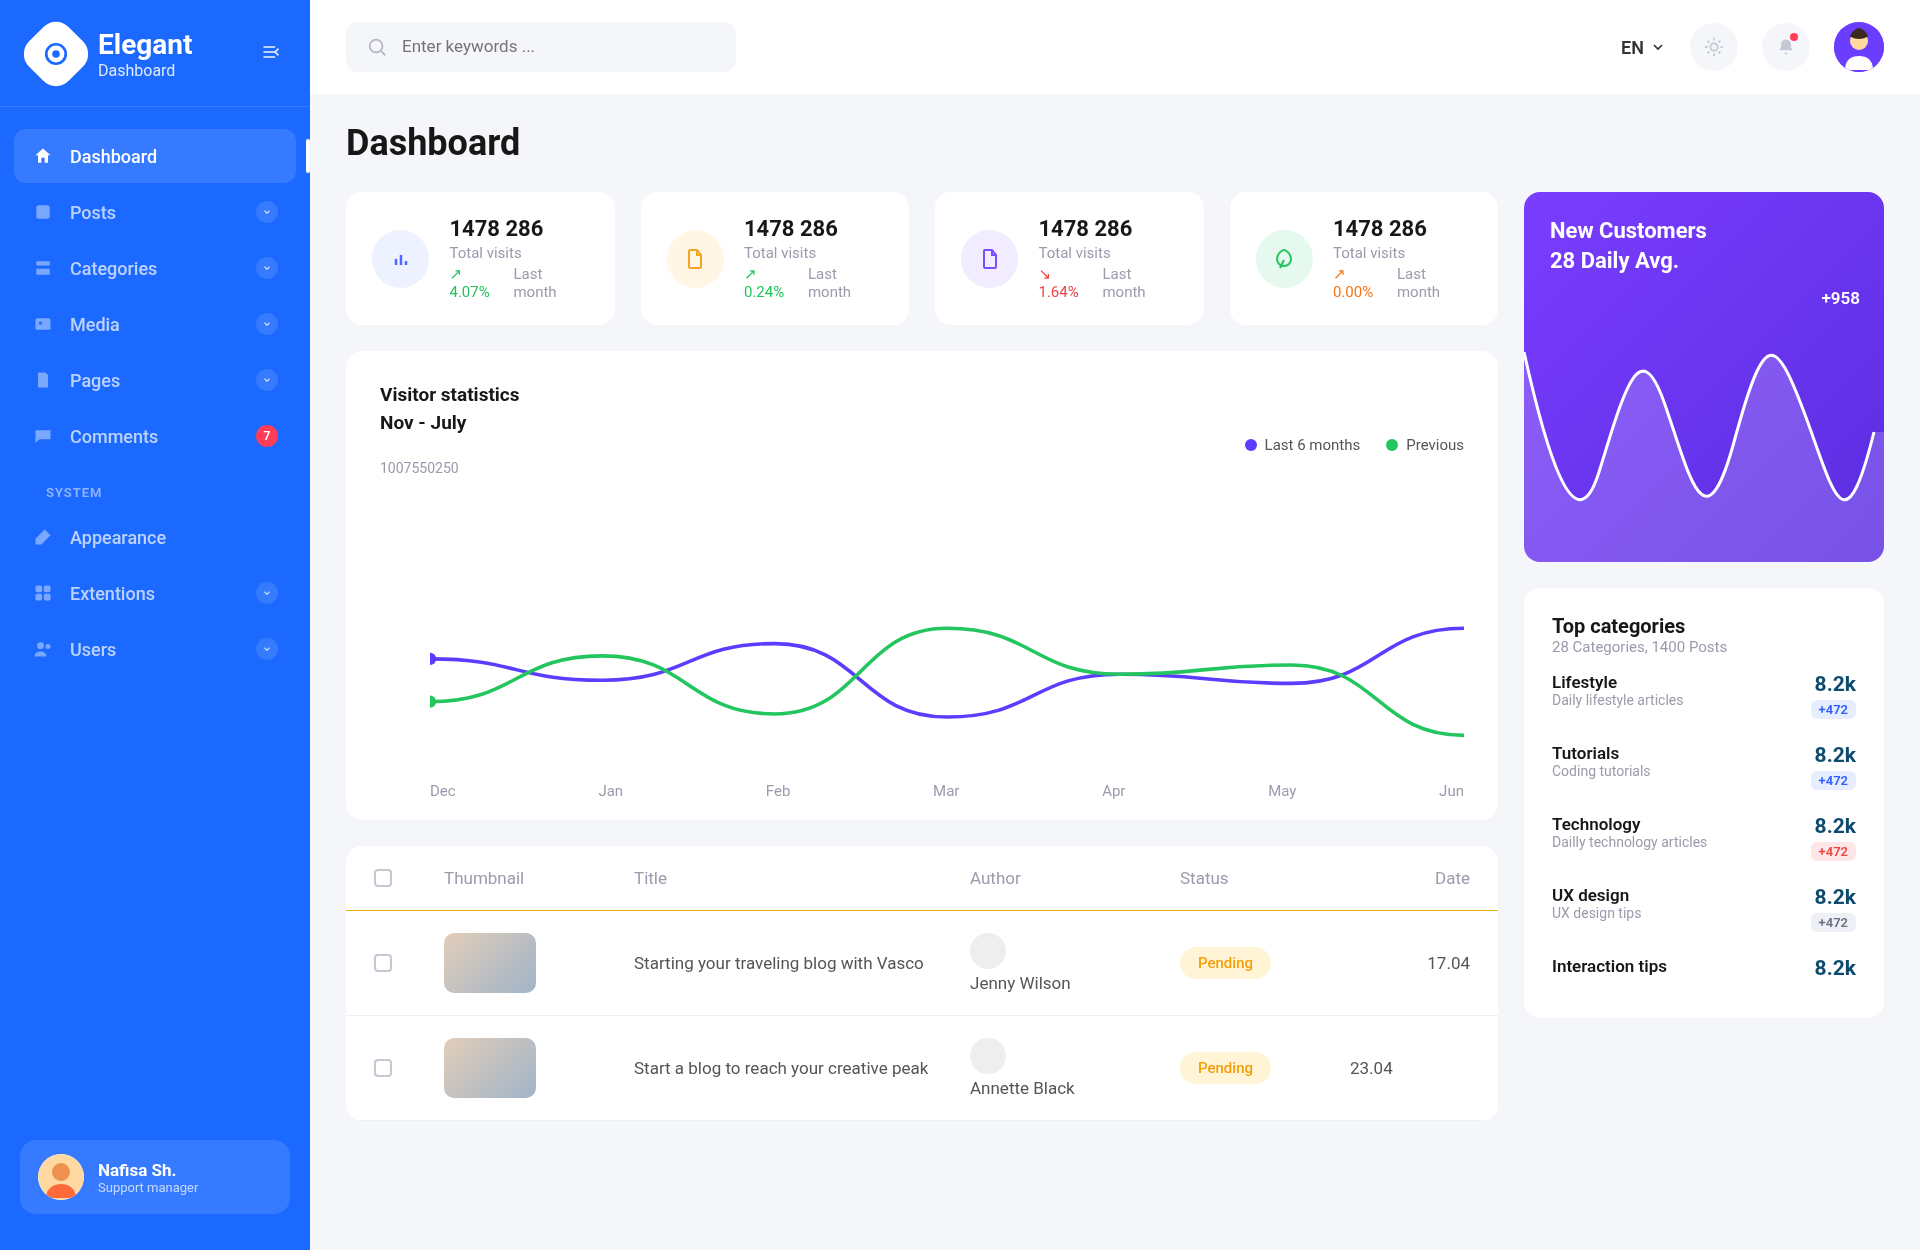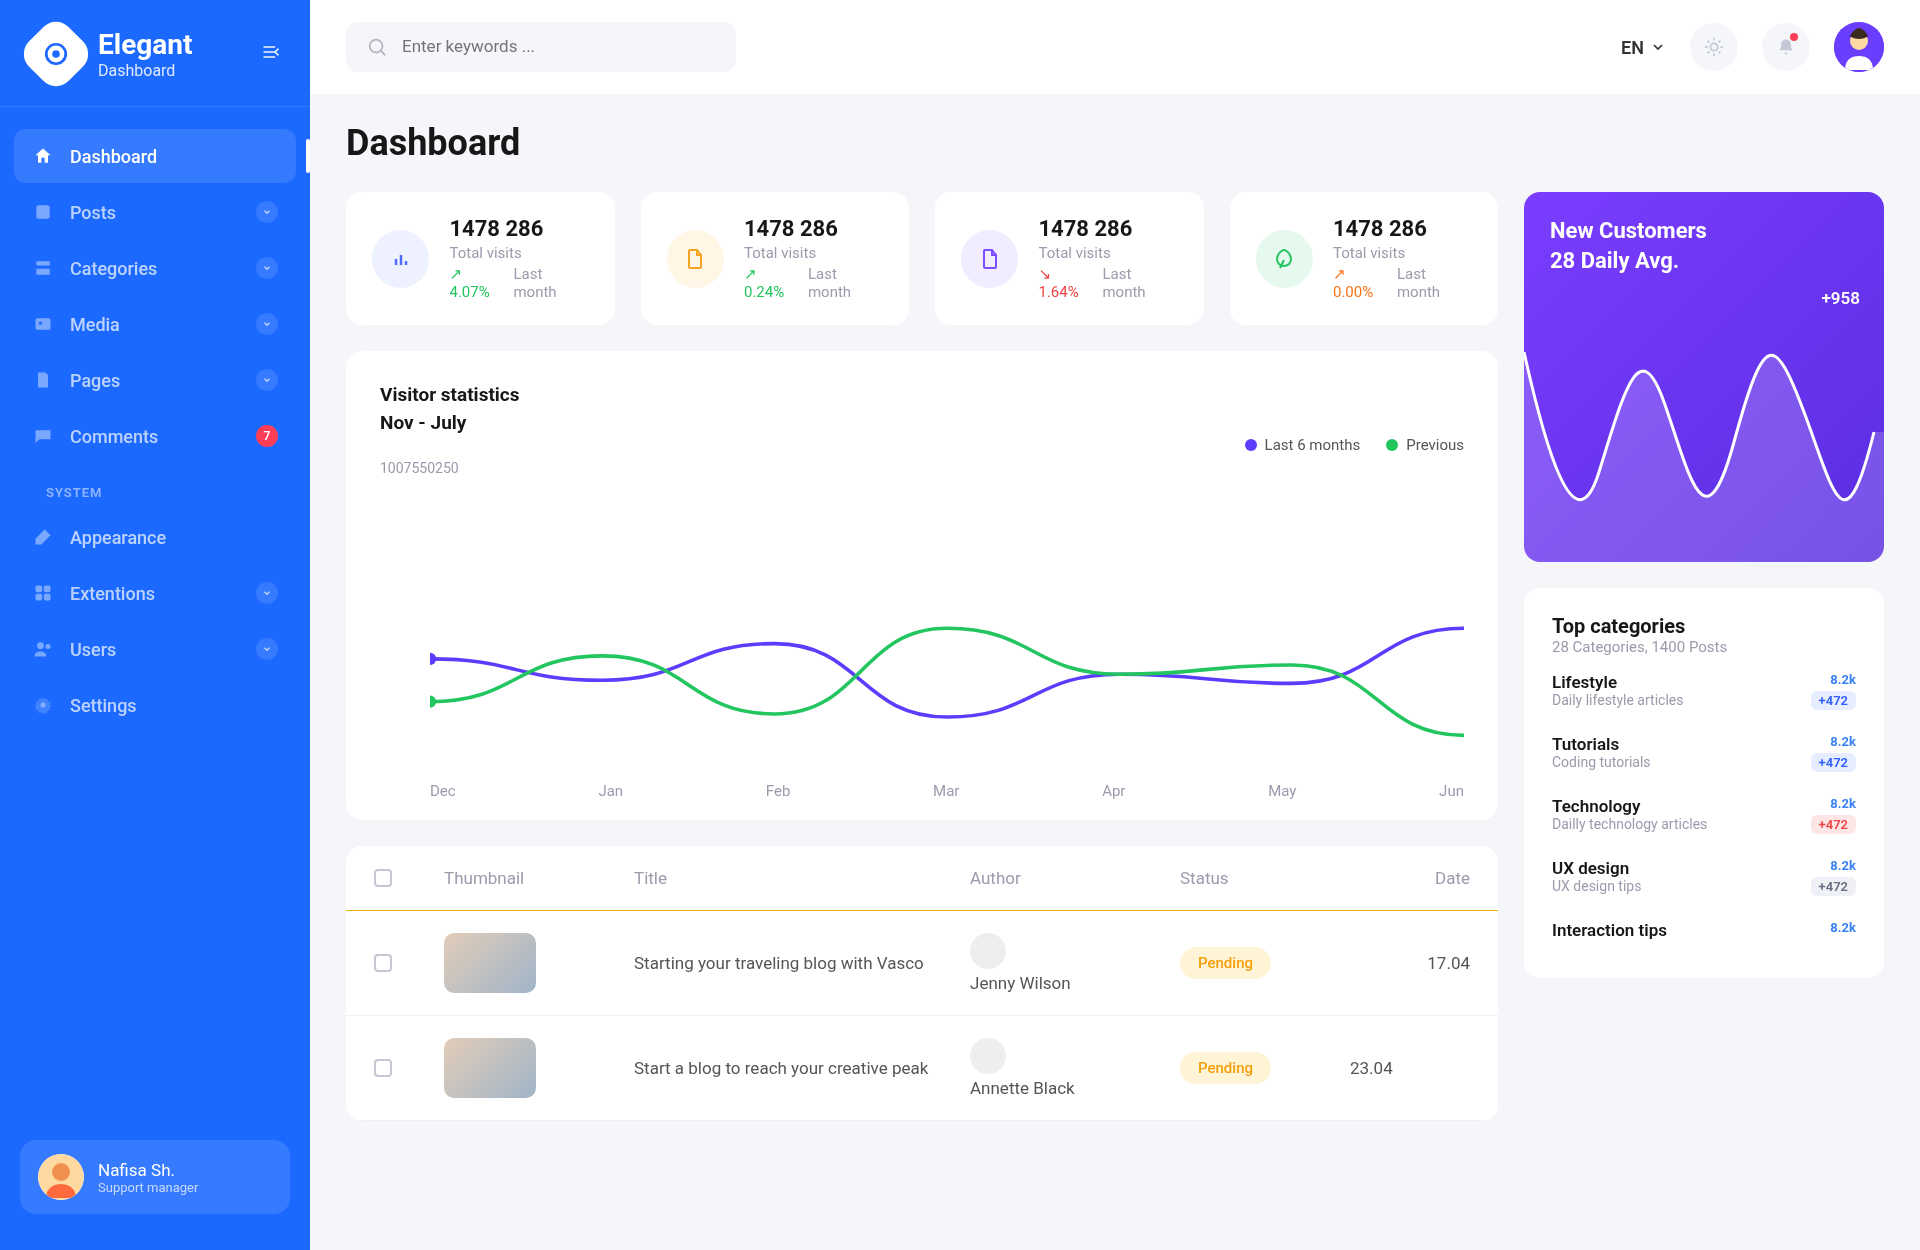--- a/index.html
+++ b/index.html
@@ -18,21 +18,21 @@
 .nav-item { display: flex; align-items: center; gap: 16px; padding: 16px 18px; border-radius: 12px; color: rgba(255,255,255,0.7); font-size: 18px; font-weight: 500; cursor: pointer; position: relative; }
 .nav-item.active { background: rgba(255,255,255,0.12); color: #fff; }
 .nav-item.active::after { content: ''; position: absolute; right: -14px; top: 10px; bottom: 10px; width: 4px; background: #fff; border-radius: 2px; }
 .nav-icon { width: 22px; height: 22px; display: flex; align-items: center; justify-content: center; flex-shrink: 0; }
 .nav-chevron { margin-left: auto; width: 22px; height: 22px; background: rgba(255,255,255,0.12); border-radius: 50%; display: flex; align-items: center; justify-content: center; }
 .nav-badge { margin-left: auto; min-width: 22px; height: 22px; background: #ff3d57; border-radius: 11px; display: flex; align-items: center; justify-content: center; font-size: 12px; font-weight: 600; color: #fff; }
 .nav-section { padding: 20px 32px 8px; font-size: 13px; letter-spacing: 1px; color: rgba(255,255,255,0.5); font-weight: 600; }
 
 .user-card { margin: auto 20px 10px 20px; background: rgba(255,255,255,0.12); border-radius: 16px; padding: 14px 18px; display: flex; align-items: center; gap: 14px; }
 .avatar-sm { width: 46px; height: 46px; border-radius: 50%; background: #fff; display:flex; align-items:center; justify-content:center; overflow:hidden; }
-.user-name { font-size: 17px; font-weight: 400; color: #fff; }
+.user-name { font-size: 17px; font-weight: 700; color: #fff; }
 .user-role { font-size: 13px; color: rgba(255,255,255,0.7); }
 
 .main { flex: 1; display: flex; flex-direction: column; }
 .topbar { background: #fff; padding: 22px 36px; display: flex; align-items: center; gap: 24px; }
 .search { flex: 0 0 390px; background: #f5f6fa; border-radius: 12px; display: flex; align-items: flex-start; gap: 14px; padding: 14px 20px; }
 .search input { border: none; background: transparent; font-size: 17px; outline: none; flex: 1; color: #555; }
 .search svg { color: #b6b7c3; }
 .lang { margin-left: auto; display: flex; align-items: center; gap: 6px; font-size: 18px; font-weight: 600; color: #333; cursor: pointer; }
 .icon-btn { width: 48px; height: 48px; border-radius: 50%; background: #f5f6fa; display: flex; align-items: center; justify-content: center; cursor: pointer; position: relative; }
 .icon-btn .dot { position: absolute; top: 10px; right: 12px; width: 8px; height: 8px; background: #ff3d57; border-radius: 50%; }
@@ -81,21 +81,21 @@
 .promo-delta { position: absolute; right: 24px; top: 96px; font-size: 17px; font-weight: 600; }
 .promo-wave { position: absolute; left: 0; right: 0; bottom: 0; height: 240px; }
 
 .cat-card { background: #fff; border-radius: 16px; padding: 26px 28px; }
 .cat-title { font-size: 20px; font-weight: 700; color: #171717; }
 .cat-sub { font-size: 15px; color: #9a9bac; margin-bottom: 4px; }
 .cat-row { display: flex; justify-content: space-between; align-items: flex-start; padding: 12px 0; }
 .cat-name { font-size: 17px; font-weight: 600; color: #171717; }
 .cat-desc { font-size: 14px; color: #9a9bac; }
 .cat-right { display: flex; flex-direction: column; align-items: flex-end; gap: 4px; }
-.cat-count { font-size: 13px; font-weight: 700; color: #3b82f6; }
+.cat-count { font-size: 21px; font-weight: 700; color: #0c4a6e; }
 .cat-badge { font-size: 13px; padding: 2px 8px; border-radius: 6px; font-weight: 600; }
 .cat-badge.blue { background: #e6edff; color: #2f5dff; }
 .cat-badge.red { background: #ffe6e6; color: #ef4444; }
 .cat-badge.gray { background: #eef0f6; color: #6b6d80; }
 </style>
 </head>
 <body>
 
 <aside class="sidebar">
   <div class="logo-row">
@@ -224,29 +224,20 @@
             <path d="M2 21c0-4 3-6 7-6s7 2 7 6"></path>
             <circle cx="18" cy="9" r="3"></circle>
           </svg>
         </span>
       <span>Users</span>
       <span class="nav-chevron">
           <svg width="10" height="10" viewBox="0 0 24 24" fill="none" stroke="currentColor" stroke-width="3">
             <polyline points="6 9 12 15 18 9"></polyline>
           </svg>
         </span>
-    </div>
-    <div class="nav-item">
-      <span class="nav-icon">
-          <svg width="20" height="20" viewBox="0 0 24 24" fill="currentColor" opacity="0.6">
-            <circle cx="12" cy="12" r="3"></circle>
-            <path d="M12 2l1.5 3 3.3-.7 1 3.2 3.2 1-.7 3.3L23 13l-3 1.5.7 3.3-3.2 1-1 3.2-3.3-.7L12 24l-1.5-3-3.3.7-1-3.2-3.2-1 .7-3.3L1 13l3-1.5-.7-3.3 3.2-1 1-3.2 3.3.7z" opacity="0.4"></path>
-          </svg>
-        </span>
-      <span>Settings</span>
     </div>
   </nav>
 
   <div class="user-card">
     <div class="avatar-sm">
       <svg width="46" height="46" viewBox="0 0 46 46">
           <circle cx="23" cy="23" r="23" fill="#ffd9a0"></circle>
           <circle cx="23" cy="18" r="9" fill="#f09050"></circle>
           <path d="M8 44c0-10 8-14 15-14s15 4 15 14" fill="#ff6a3d"></path>
         </svg>

